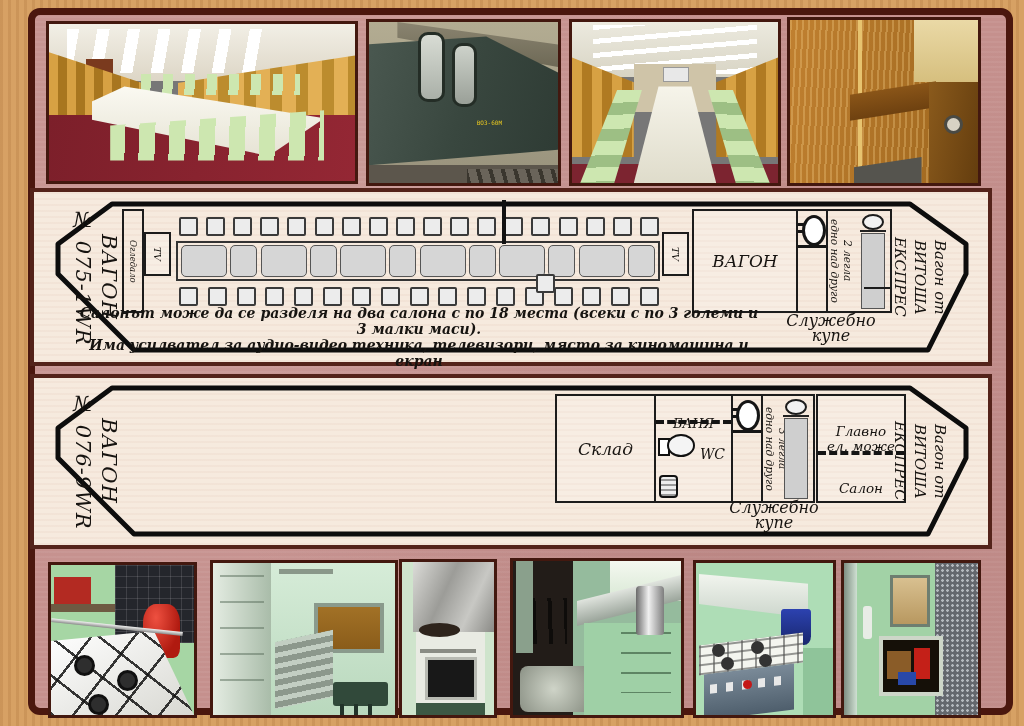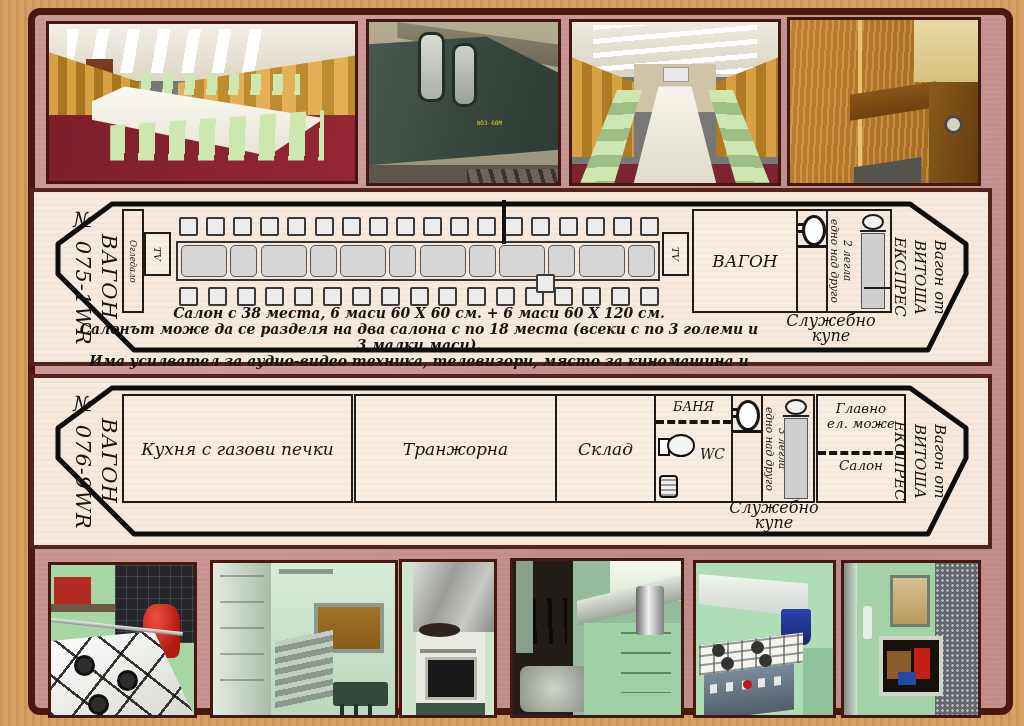--- a/index.html
+++ b/index.html
@@ -319,45 +319,38 @@
     <div class="script svclabel" style="left:742px;top:121px;width:110px;">
       <div>Служебно</div>
       <div>купе</div>
     </div>
     <div class="vtext script brand" style="left:866px;top:16px;height:138px;width:50px;">
       <span>Вагон от</span>
       <span>ВИТОША</span>
       <span>ЕКСПРЕС</span>
     </div>
     <div class="script captions" style="left:40px;top:113px;width:690px;">
-      <div>Салон  с 38 места,  6 маси 60 Х 60 см.   +   6 маси 60 Х 120 см.</div>
       <div>Салонът може да се разделя на два салона с по 18 места (всеки с по 3 големи и 3 малки маси).</div>
       <div>Има усилвател за аудио-видео техника, телевизори, място за киномашина и екран</div>
     </div>
   </section>
 
   <section class="panel" id="panel2">
     <svg class="outline" width="954" height="167" viewBox="0 0 954 167">
       <polygon points="78,10 876,10 932,50 932,80 894,156 100,156 24,80 24,50" fill="none" stroke="#0d0d0d" stroke-width="5" stroke-linejoin="round"></polygon>
     </svg>
     <div class="vtext script wnum" style="left:36px;top:14px;height:138px;">
       <span>ВАГОН</span>
       <span>№ 076-9WR</span>
     </div>
-    <div class="room script" style="left:88px;top:16px;width:227px;height:105px;">
-      <span>Кухня с газови печки</span>
-    </div>
-    <div class="room script" style="left:320px;top:16px;width:199px;height:105px;">
-      <span>Транжорна</span>
-    </div>
     <div class="room script" style="left:521px;top:16px;width:97px;height:105px;">
       <span>Склад</span>
     </div>
     <div class="room script" style="left:620px;top:16px;width:75px;height:105px;font-size:13px;align-items:flex-start;justify-content:center;">
-      <span style="margin-top:3px;">БАНЯ</span>
+      <span style="margin-top:20px;">БАНЯ</span>
       <div class="dash" style="top:24px;"></div>
       <div class="toilet-tank" style="left:2px;top:42px;width:8px;height:14px;"></div>
       <div class="toilet-bowl" style="left:11px;top:38px;width:24px;height:19px;"></div>
       <span class="script" style="position:absolute;right:6px;top:50px;font-size:14px;">WC</span>
       <div class="wsink" style="left:3px;bottom:3px;width:15px;height:19px;"></div>
     </div>
     <div class="svc" style="left:697px;top:16px;width:80px;height:105px;position:absolute;">
       <div class="sink" style="left:3px;top:4px;"></div>
       <div class="sinkline"></div>
       <div class="divl"></div>
@@ -365,21 +358,21 @@
         <span>3 легла</span>
         <span>едно над друго</span>
       </div>
       <div class="bedcol">
         <div class="pillow"></div>
         <div class="bline"></div>
         <div class="mattress"></div>
       </div>
     </div>
     <div class="room script" style="left:782px;top:16px;width:86px;height:105px;font-size:13.5px;display:block;">
-      <div style="margin-top:5px;line-height:15px;">
+      <div style="margin-top:28px;line-height:15px;">
         <div>Главно</div>
         <div>ел. може</div>
       </div>
       <div class="dash" style="top:55px;"></div>
       <div style="margin-top:26px;">Салон</div>
     </div>
     <div class="script svclabel" style="left:680px;top:122px;width:120px;">
       <div>Служебно</div>
       <div>купе</div>
     </div>

